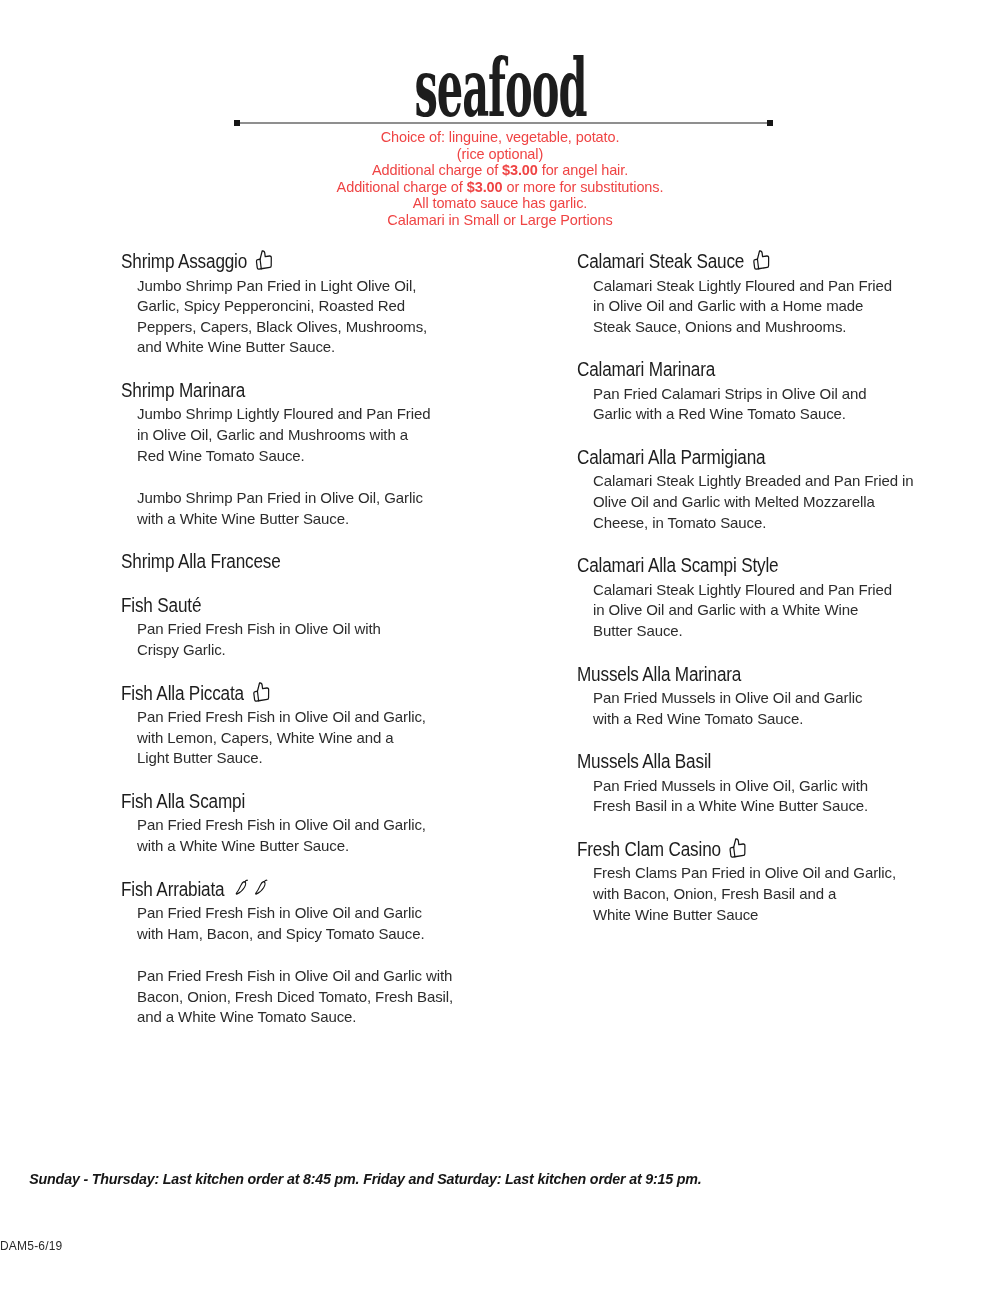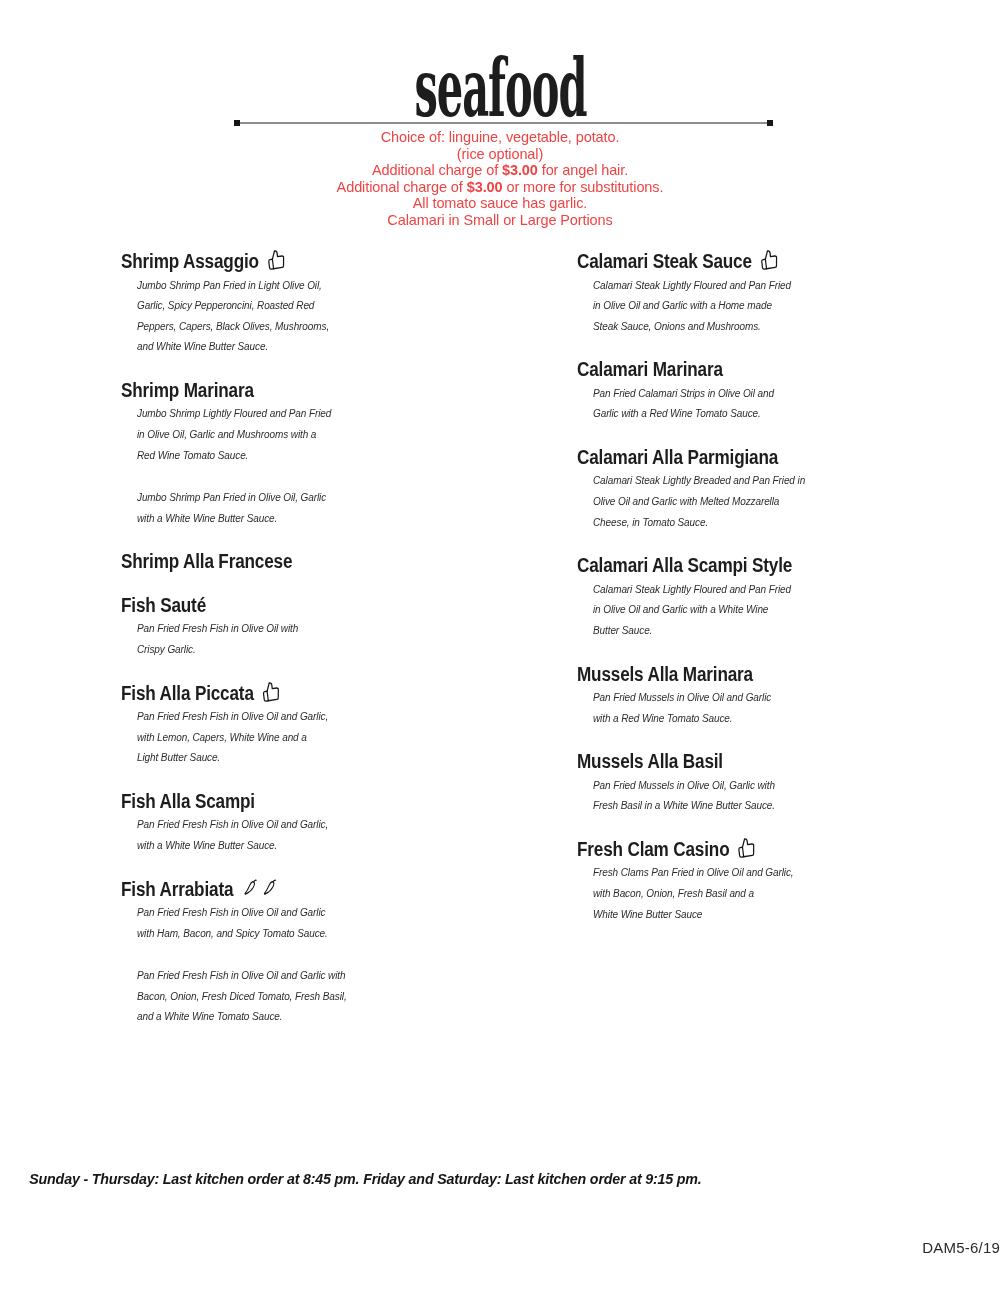--- a/index.html
+++ b/index.html
@@ -36,42 +36,41 @@
   .intro{position:absolute;top:129px;left:0;width:100%;text-align:center;
     font-size:14.5px;line-height:16.6px;color:#ef4444;letter-spacing:-0.1px;}
   .intro b{font-weight:700;}
 
   
   .col{position:absolute;top:251px;}
   .col-left{left:121px;width:440px;}
   .col-right{left:577px;width:420px;}
 
   .menu-item{margin-bottom:22px;}
-  .item-head{margin:0 0 3px 0;font-size:19.5px;line-height:21.5px;font-weight:700;white-space:nowrap;}
+  .item-head{margin:0 0 3px 0;font-size:19.5px;line-height:21.5px;font-weight:400;white-space:nowrap;}
   .head-inner{display:inline-flex;align-items:center;transform:scaleX(0.88);transform-origin:left center;letter-spacing:-0.2px;}
   .item-icons{display:inline-flex;align-items:center;margin-left:9px;gap:3px;}
   .item-icons svg{display:block;}
   .icon-thumb{width:21px;height:21px;transform:rotate(-8deg);margin-top:-4px;}
   .icon-chili{width:19px;height:19px;margin-top:-4px;}
 
   .item-desc{
     margin:0;padding-left:16px;
-    font-style:italic;
-    font-size:10px;line-height:20.6px;
+    font-size:15px;line-height:20.6px;
     color:#2c2c2c;
     white-space:pre-line;
     letter-spacing:-0.1px;
   }
 
   
   .footer-note{position:absolute;top:1170px;left:0;width:100%;text-align:left;}
   .footer-note-inner{display:inline-block;font-weight:700;font-style:italic;font-size:15.5px;
     transform:scaleX(0.92);transform-origin:center;white-space:nowrap;letter-spacing:-0.2px;color:#161616;}
-  .footer-code{position:absolute;top:1239px;left:0;width:100%;text-align:right;
-    font-size:15px;color:#2a2a2a;letter-spacing:0.2px;}
+  .footer-code{position:absolute;top:1239px;left:0;width:100%;text-align:left;
+    font-size:12px;color:#2a2a2a;letter-spacing:0.2px;}
 </style>
 </head>
 <body>
 
 <div class="page">
 
   <div class="title-wrap">
     <span class="page-title">seafood</span>
   </div>
 

